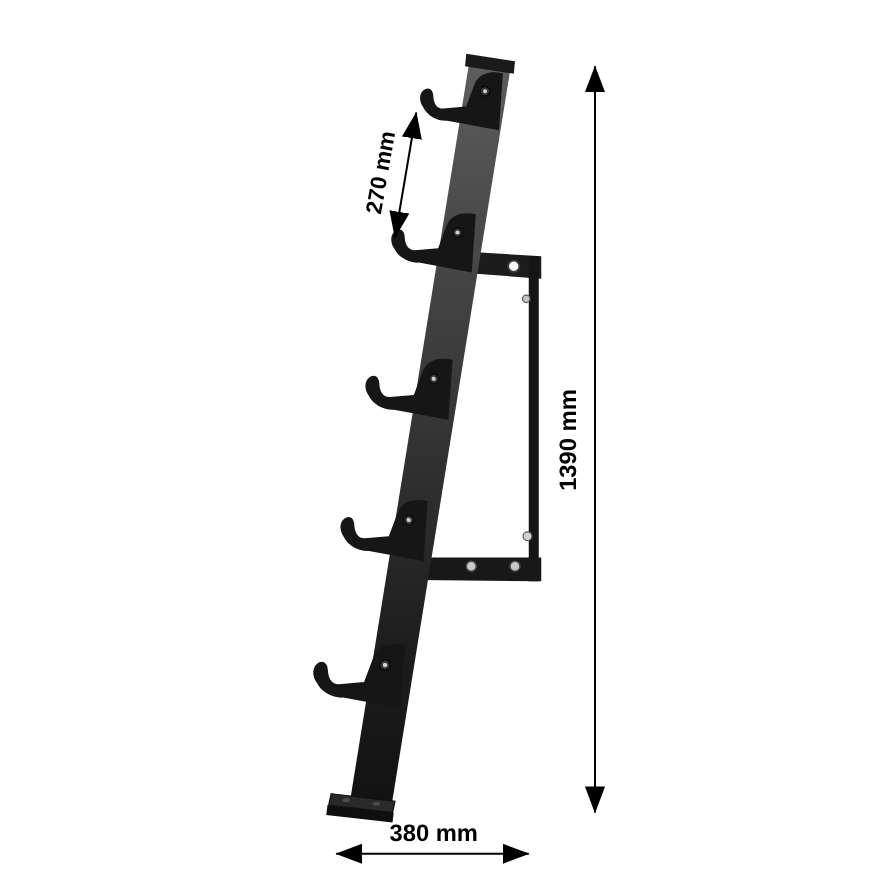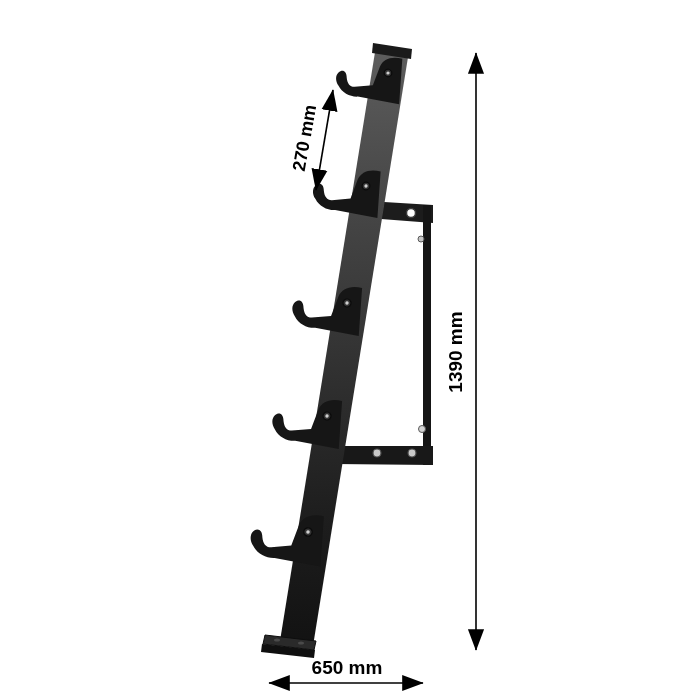--- a/index.html
+++ b/index.html
@@ -101,15 +101,15 @@
       <line x1="333" y1="90" x2="316" y2="190" marker-start="url(#arrowHead)" marker-end="url(#arrowHead)"></line>
       <line x1="476" y1="53" x2="476" y2="650" marker-start="url(#arrowHead)" marker-end="url(#arrowHead)"></line>
       <line x1="269" y1="683" x2="423" y2="683" marker-start="url(#arrowHead)" marker-end="url(#arrowHead)"></line>
     </g>
   </svg>
 
   <div class="dim-label" style="left:305px; top:138px; transform:translate(-50%,-50%) rotate(-80deg);">270 mm</div>
 
   <div class="dim-label lg" style="left:456px; top:352px; transform:translate(-50%,-50%) rotate(-90deg);">1390 mm</div>
 
-  <div class="dim-label lg" style="left:347px; top:668px; transform:translate(-50%,-50%);">650 mm</div>
+  <div class="dim-label lg" style="left:347px; top:668px; transform:translate(-50%,-50%);">380 mm</div>
 
 </div>
 
 </body></html>

